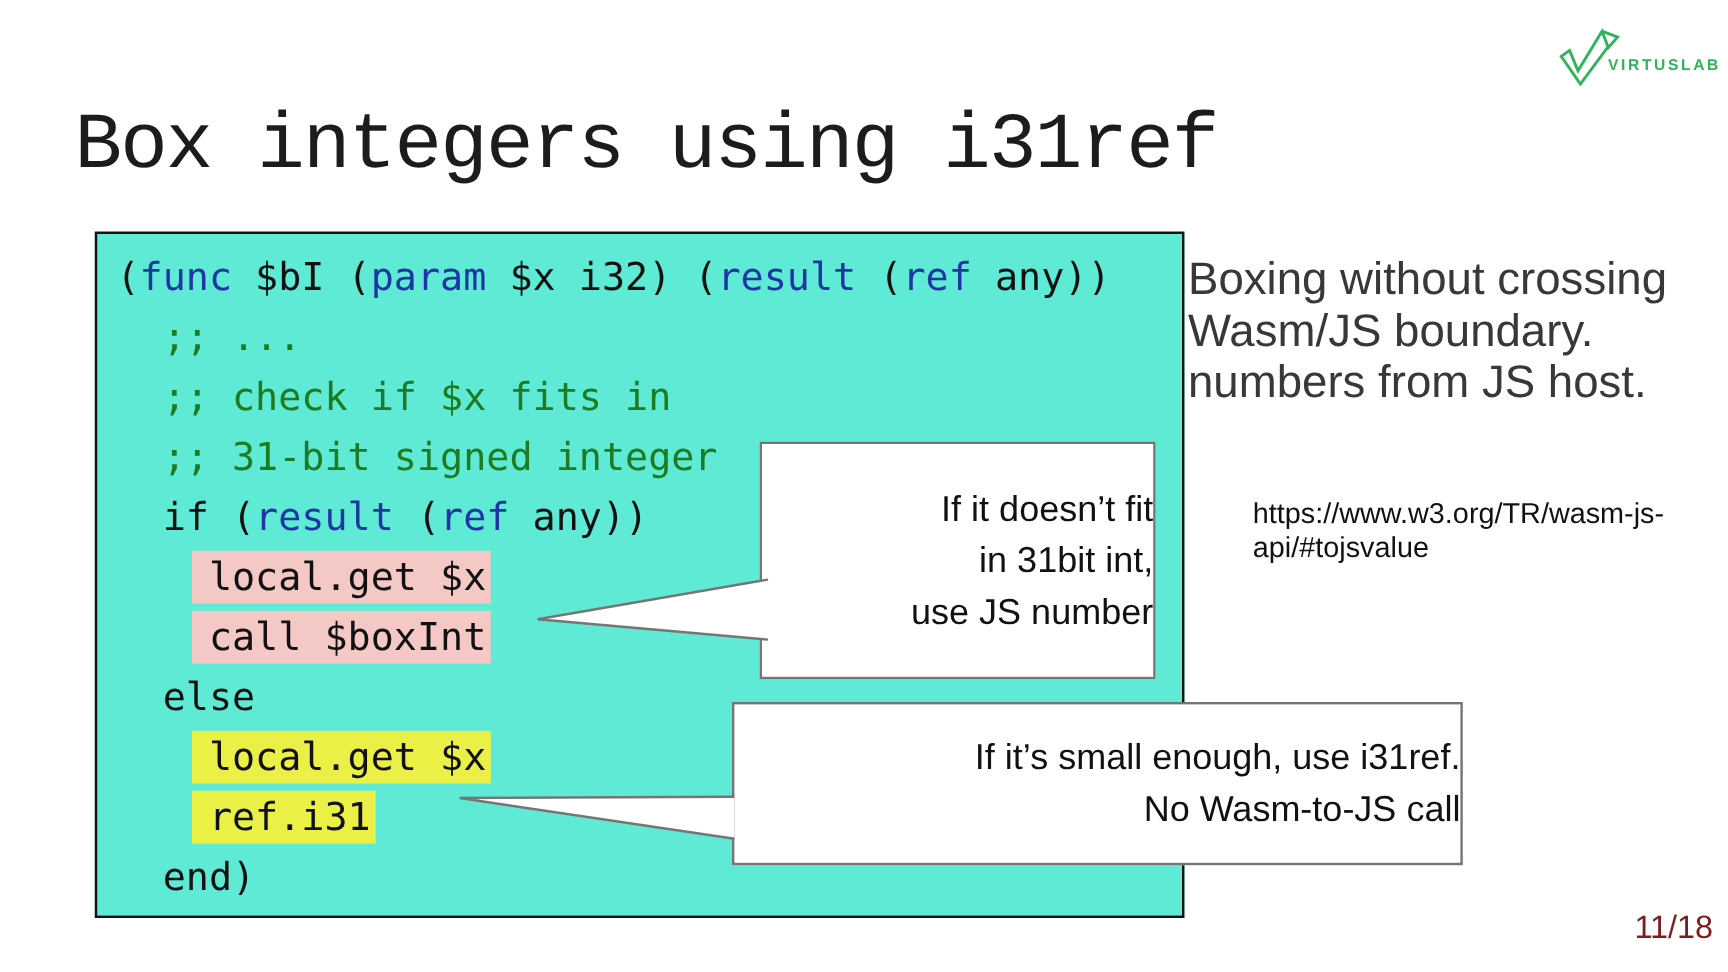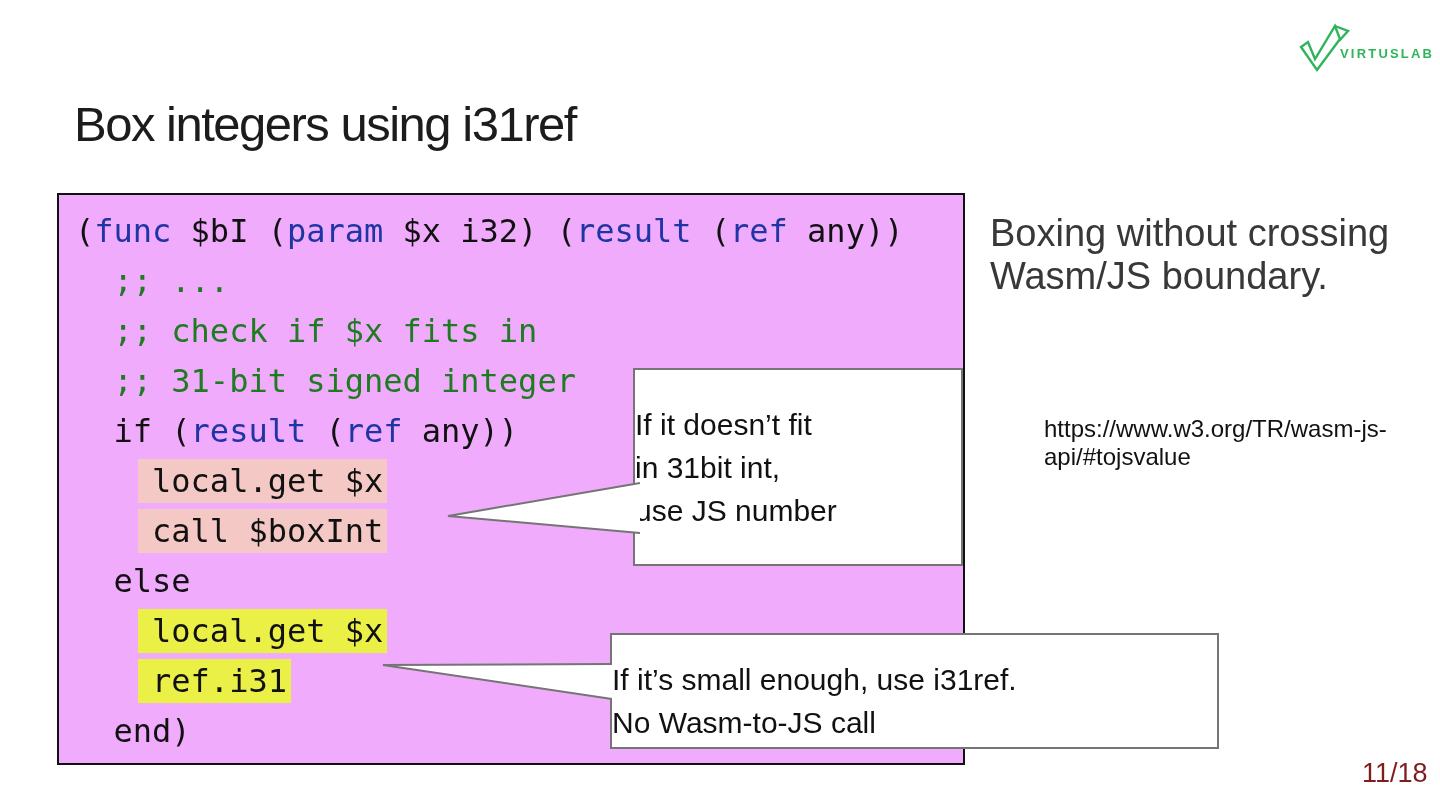--- a/index.html
+++ b/index.html
@@ -1,35 +1,35 @@
 <!DOCTYPE html>
 <html style="--keyword: #1f35a3; --comment: #1e7b20; --pink: #f3c8c5; --yellow: #ebf046; --bubble-border: #757575; --green: #2fb45a;"><head>
 <meta charset="utf-8">
 <style>
   html,body { margin:0; padding:0; background:#ffffff; }
   .slide {
     position:relative; width:1440px; height:810px; background:#ffffff;
     font-family:"Liberation Sans", sans-serif; overflow:hidden;
   }
   .title {
-    position:absolute; left:62px; top:84px; margin:12px;
-    font-size:49px; font-weight:400; letter-spacing:-1.5px; color:#1c1c1c;
-    font-family:Liberation Sans, sans-serif;
+    position:absolute; left:62px; top:84px; margin:0;
+    font-size:66px; font-weight:400; letter-spacing:-1.5px; color:#1c1c1c;
+    font-family:Liberation Mono, monospace;
   }
   
   .logo { position:absolute; left:1292px; top:12px; width:140px; height:62px; }
   .logo svg { position:absolute; left:0; top:0; }
   .logo-text {
     position:absolute; left:48px; top:34px;
     font-size:13px; font-weight:bold; letter-spacing:2.2px; color:var(--green);
   }
   
   .codebox {
-    position:absolute; left:57px; top:193px; width:908px; height:572px;
-    border:2px solid #111; background:#f0abfc; box-sizing:border-box; z-index:1;
+    position:absolute; left:79px; top:193px; width:908px; height:572px;
+    border:2px solid #111; background:#5eead4; box-sizing:border-box; z-index:1;
   }
   .code {
     position:absolute; left:16px; top:11px;
     font-family:"DejaVu Sans Mono","Liberation Mono",monospace;
     font-size:32px; line-height:50px; white-space:pre; color:#111;
   }
   .code-line { height:50px; }
   .kw { color:var(--keyword); }
   .cm { color:var(--comment); }
   .pl { color:#111; }
@@ -41,25 +41,25 @@
     font-size:38px; line-height:43px; color:#383838;
   }
   .url {
     position:absolute; left:1044px; top:415px;
     font-size:24px; color:#111; letter-spacing:0;
   }
   
   .bubble {
     position:absolute; background:#ffffff;
     border:2px solid var(--bubble-border); box-sizing:border-box;
-    text-align:left; color:#111; z-index:5;
+    text-align:right; color:#111; z-index:5;
     font-size:30px; line-height:43px;
   }
   .bubble1 { left:633px; top:368px; width:330px; height:198px; padding-top:33px; }
-  .bubble2 { left:610px; top:585px; width:609px; height:116px; padding-top:23px;margin-top:48px; }
+  .bubble2 { left:610px; top:585px; width:609px; height:136px; padding-top:23px; }
   .tail { position:absolute; z-index:6; }
   .tail1 { left:440px; top:468px; }
   .tail2 { left:375px; top:650px; }
   .tail path { fill:#ffffff; stroke:var(--bubble-border); stroke-width:2; }
   .pagenum {
     position:absolute; left:1362px; top:758px;
     font-size:27px; color:#7f1d1d;
   }
 </style>
 </head>
@@ -77,20 +77,21 @@
 
   <h1 class="title">Box integers using i31ref</h1>
 
   <div class="codebox">
     <div class="code"><div class="code-line"><span class="pl">(</span><span class="kw">func</span><span class="pl"> $bI (</span><span class="kw">param</span><span class="pl"> $x i32) (</span><span class="kw">result</span><span class="pl"> (</span><span class="kw">ref</span><span class="pl"> any))</span></div><div class="code-line"><span class="cm">  ;; ...</span></div><div class="code-line"><span class="cm">  ;; check if $x fits in</span></div><div class="code-line"><span class="cm">  ;; 31-bit signed integer</span></div><div class="code-line"><span class="pl">  if (</span><span class="kw">result</span><span class="pl"> (</span><span class="kw">ref</span><span class="pl"> any))</span></div><div class="code-line"><span class="pl">    </span><span class="hp">local.get $x</span></div><div class="code-line"><span class="pl">    </span><span class="hp">call $boxInt</span></div><div class="code-line"><span class="pl">  else</span></div><div class="code-line"><span class="pl">    </span><span class="hy">local.get $x</span></div><div class="code-line"><span class="pl">    </span><span class="hy">ref.i31</span></div><div class="code-line"><span class="pl">  end)</span></div></div>
   </div>
 
   <div class="sidenote">
     <div>Boxing without crossing</div>
     <div>Wasm/JS boundary.</div>
+    <div>numbers from JS host.</div>
   </div>
   <div class="url">https://www.w3.org/TR/wasm-js-api/#tojsvalue</div>
 
   <div class="bubble bubble1">
     <div>If it doesn’t fit</div>
     <div>in 31bit int,</div>
     <div>use JS number</div>
   </div>
   <svg class="tail tail1" width="205" height="75">
     <path d="M200 15 L8 48 L200 65"></path>

